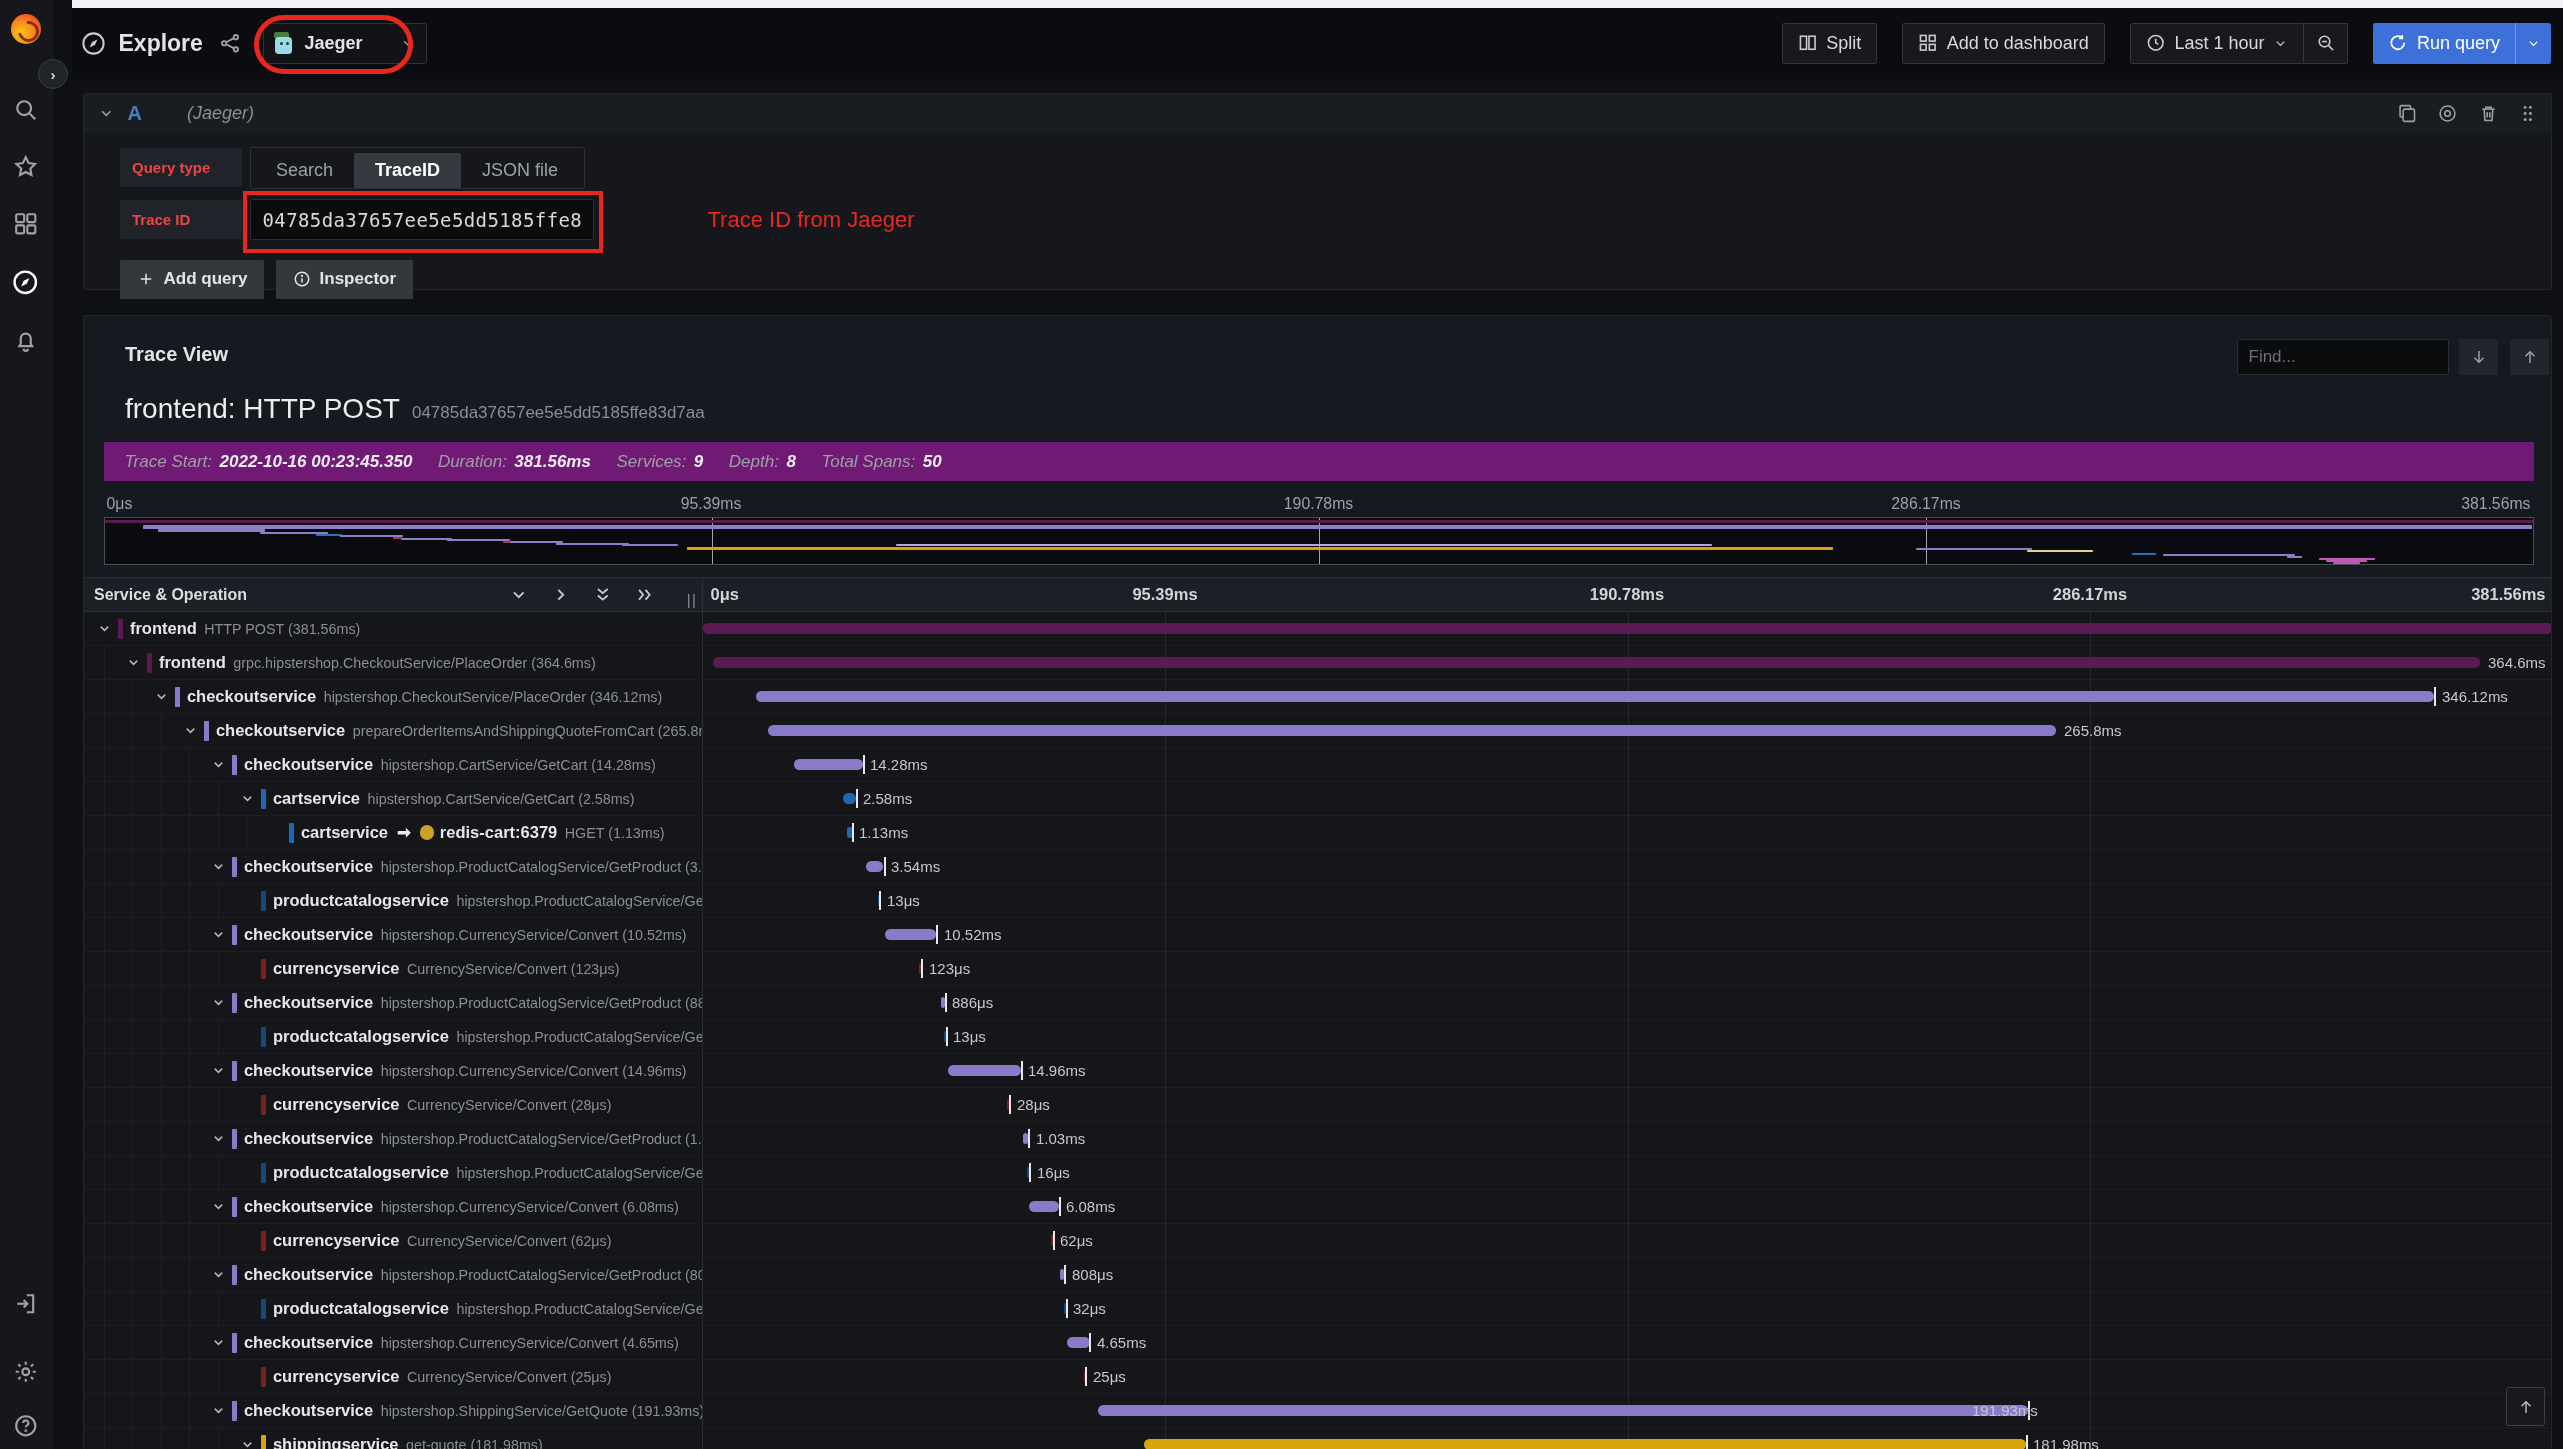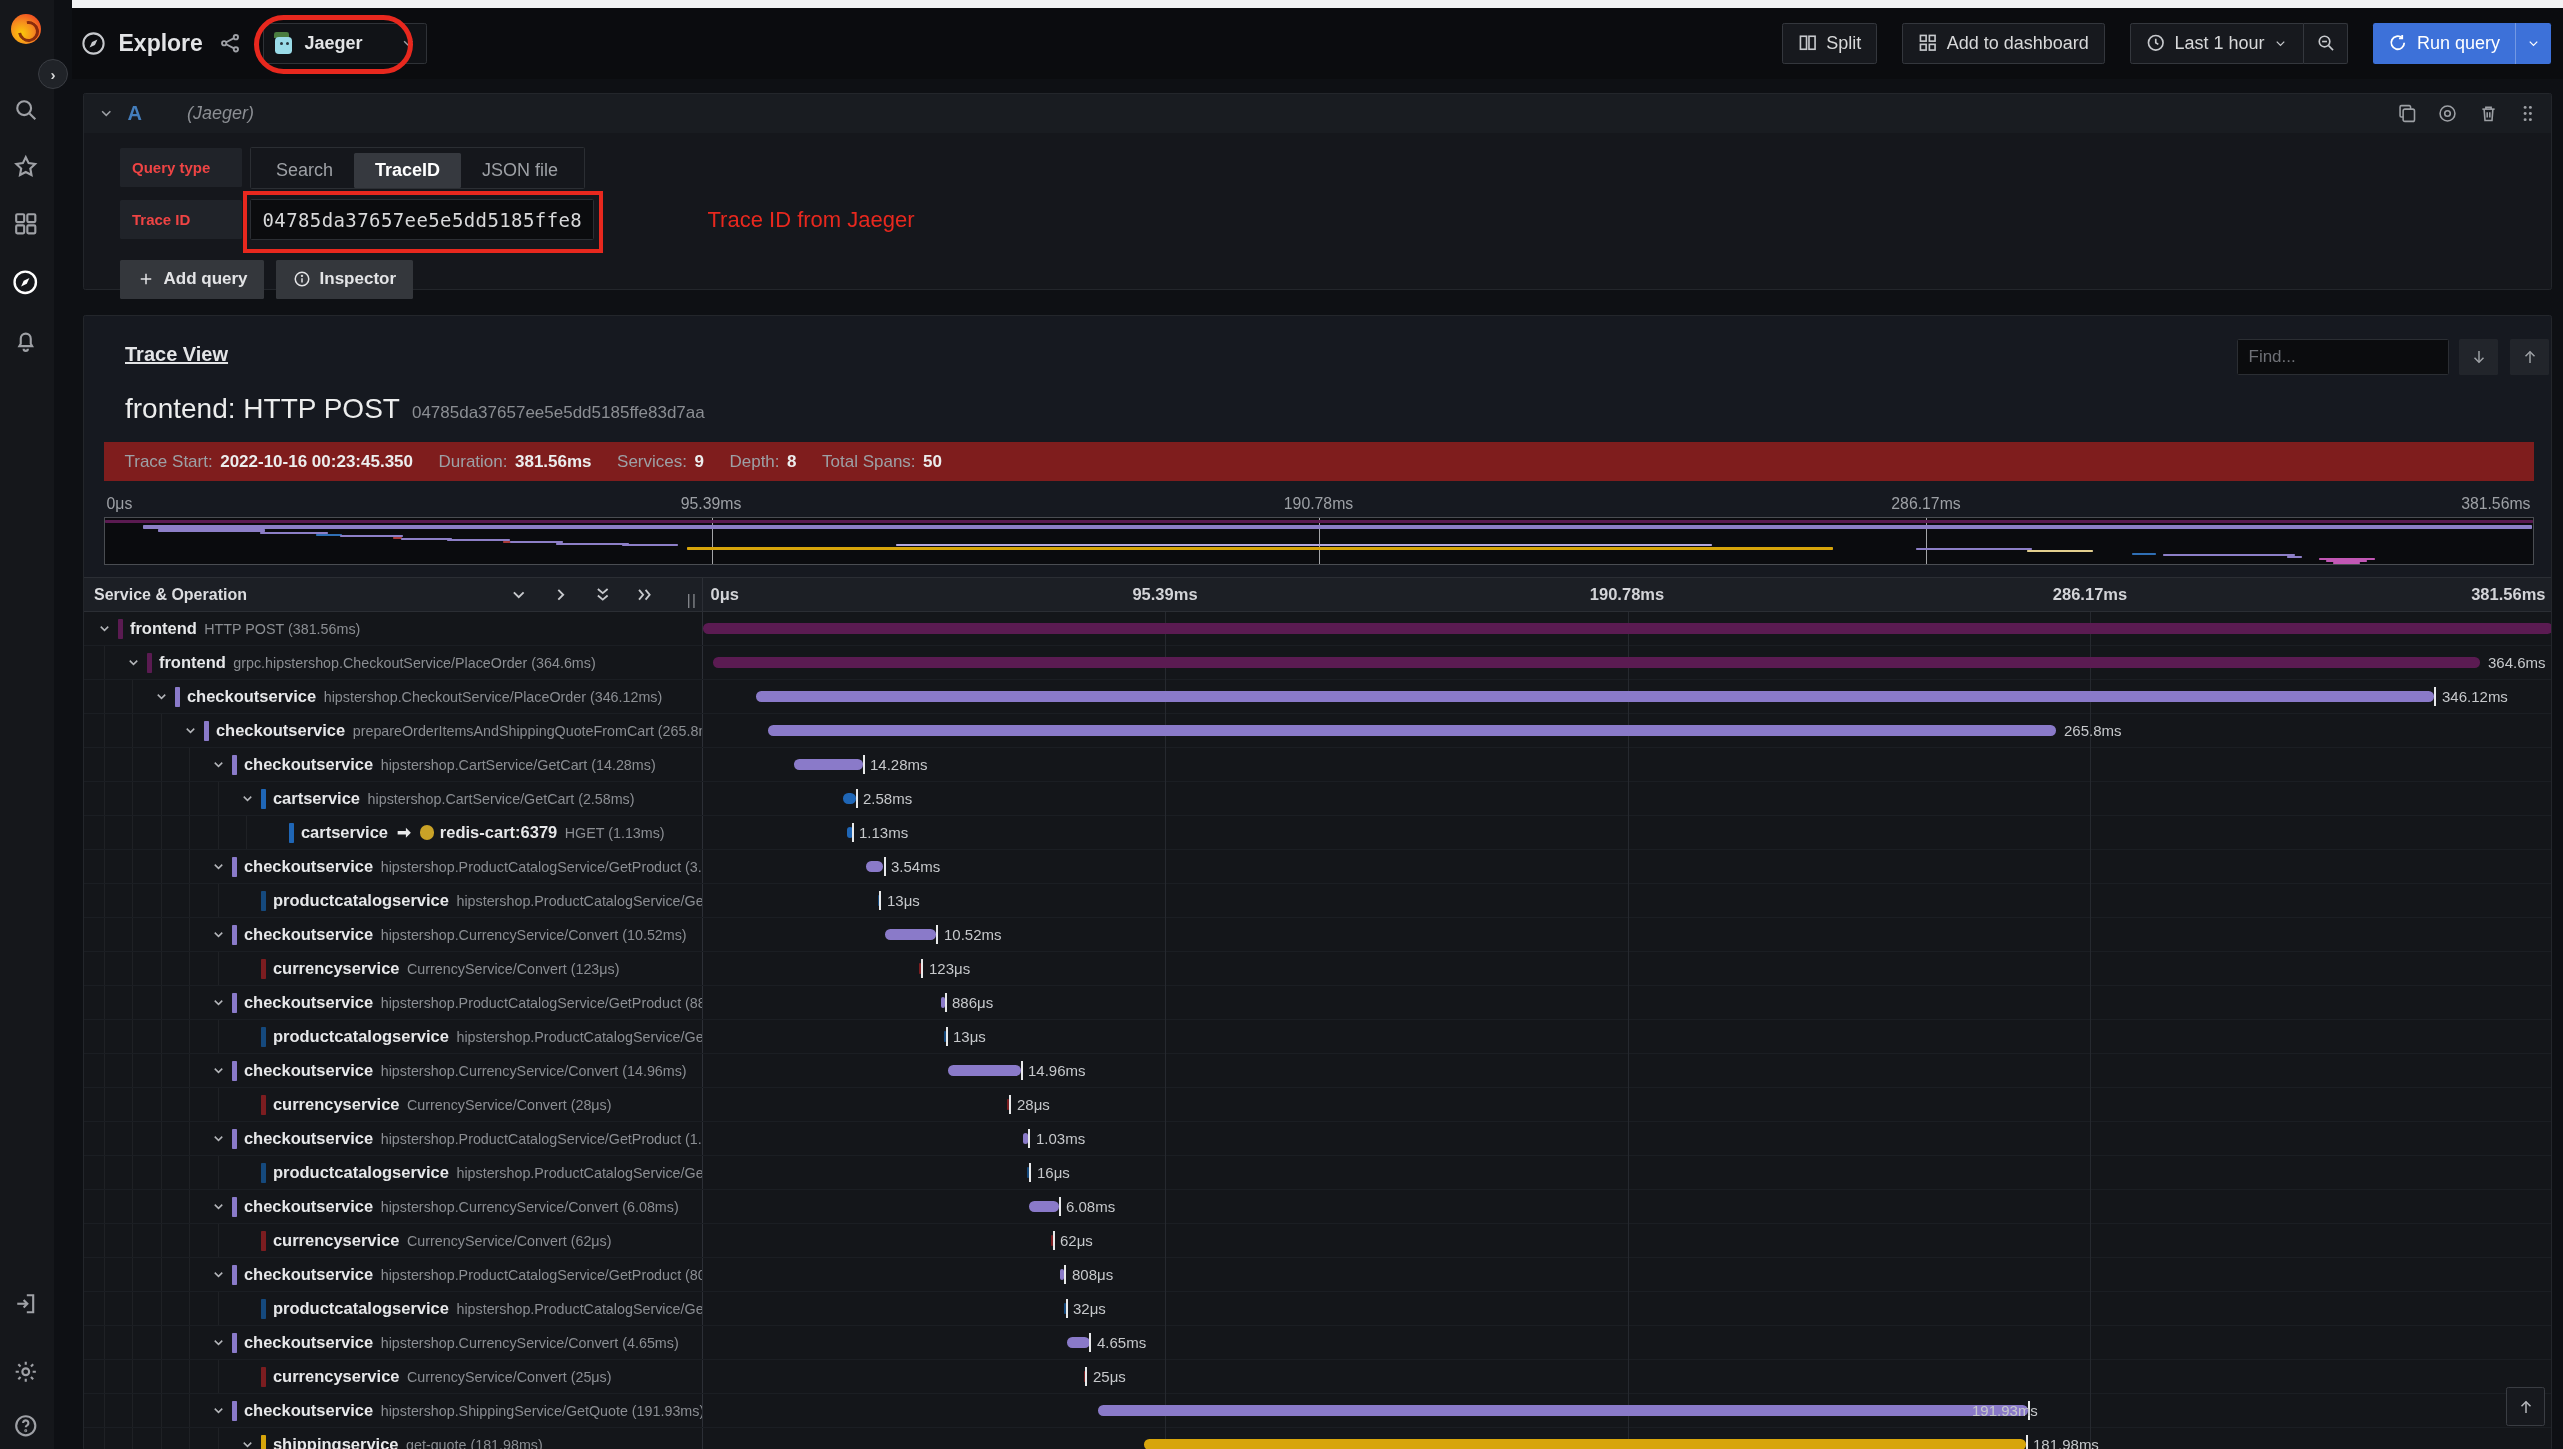--- a/index.html
+++ b/index.html
@@ -69,31 +69,31 @@
     font-family:"DejaVu Sans Mono", monospace; font-size:19px; padding:0 12px; letter-spacing:0.4px; }
   .red-rect { position:absolute; left:-6.8px; top:-8.3px; width:360px; height:62px; border:4.5px solid #e8281e; pointer-events:none; }
   .red-note { color:#e8281e; font-size:22px; margin-left:114px; }
   .q-buttons { display:flex; gap:12px; margin-top:19.5px; }
   .gray-btn { height:39px; background:#34373c; border-radius:1.5px; color:#e3e4e6; font-size:17px; font-weight:600;
     display:flex; align-items:center; gap:9px; padding:0 16.5px; cursor:pointer; }
 
   
   .trace-panel { position:absolute; left:83px; top:315px; width:2469px; height:1136px; background:#161920;
     border:0.8px solid #23262b; border-radius:2.3px; overflow:hidden; }
-  .tp-title { position:absolute; left:41px; top:27px; font-size:20px; font-weight:600; color:#e3e4e6;text-decoration:underline; }
+  .tp-title { position:absolute; left:41px; top:27px; font-size:20px; font-weight:600; color:#e3e4e6; }
   .find-input { position:absolute; left:2153px; top:22.5px; width:212px; height:36px; background:#0b0c0e; border:0.8px solid #2b2e33;
     border-radius:1.5px; color:#d8d9da; font-size:17px; padding:0 10.5px; }
   .find-input::placeholder { color:#6e7076; }
   .find-btn { position:absolute; top:22.5px; width:39px; height:36px; background:#22252b; border-radius:1.5px;
     display:flex; align-items:center; justify-content:center; color:#9da0a5; cursor:pointer; }
   .trace-head { position:absolute; left:41px; top:77px; display:flex; align-items:baseline; }
   .trace-head .t1 { font-size:28px; font-weight:500; color:#eceded; }
   .trace-head .t2 { font-size:17px; color:#8b8e93; margin-left:12px; }
-  .summary { position:absolute; left:19.5px; top:126px; width:2430px; height:39px; background:#7f1d1d;
-    display:flex; align-items:center; padding-left:21px; font-size:17px; }
+  .summary { position:absolute; left:19.5px; top:126px; width:2430px; height:39px; background:#701a75;
+    display:flex; align-items:center; padding-left:21px; font-size:17px;font-style:italic; }
   .summary .lbl { color:#9da0a5; margin-right:7.5px; }
   .summary .val { color:#eceded; font-weight:700; margin-right:25.5px; }
 
   .mm-labels { position:absolute; left:19.5px; top:179px; width:2430px; height:19.5px; font-size:15.8px; color:#9da0a5; }
   .mm-labels span { position:absolute; top:0; }
   .minimap { position:absolute; left:19.5px; top:201px; width:2430px; height:48px; background:#0a0b0e; border:0.8px solid #4a4d52; }
   .mm-grid { position:absolute; top:0; bottom:0; width:0.8px; background:rgba(230,231,233,.7); }
   .mm-seg { position:absolute; border-radius:0.8px; }
 
   .tl-header { position:absolute; left:0; top:261px; width:2469px; height:35px; background:#1c1f25;

